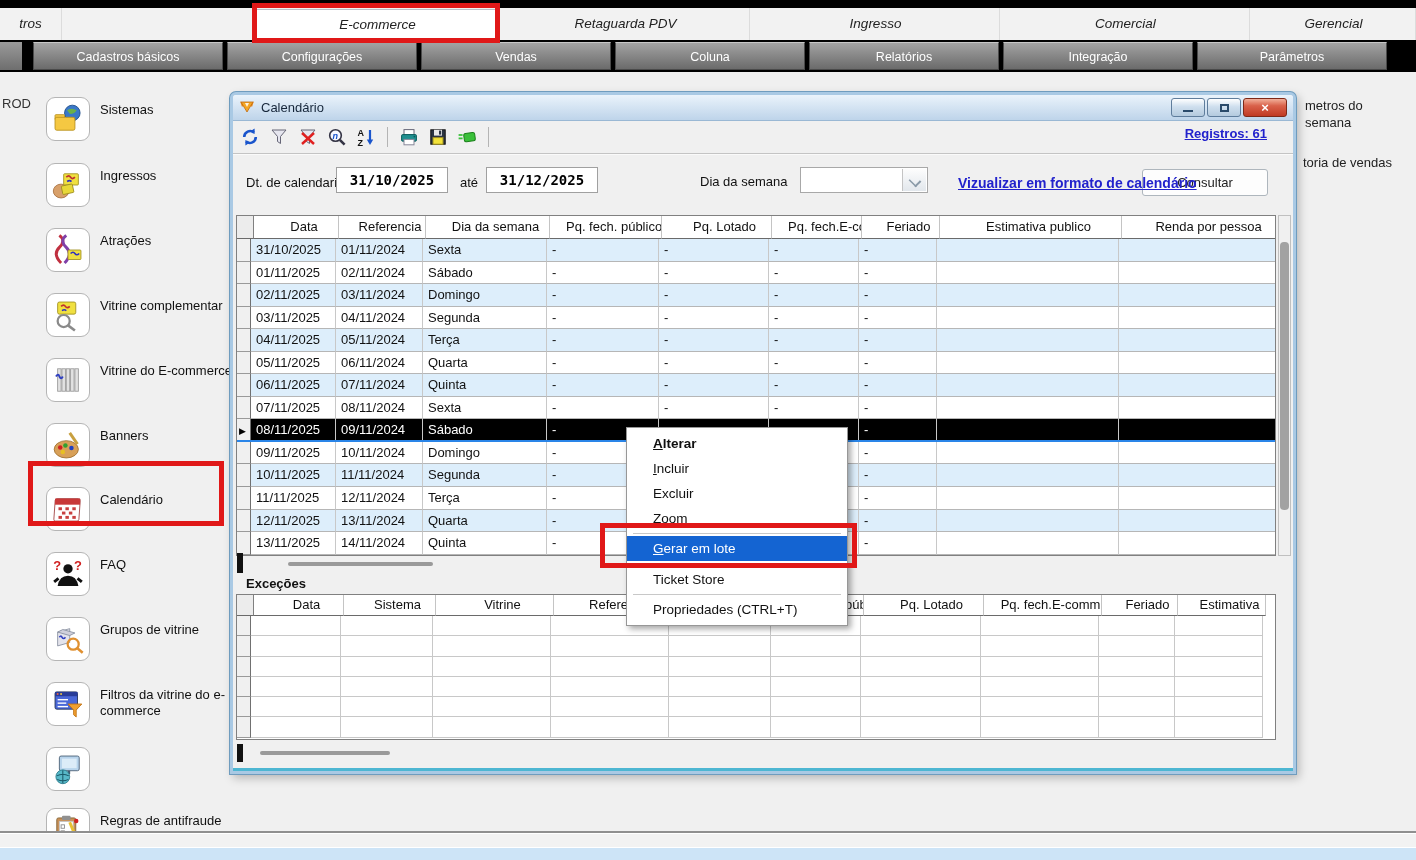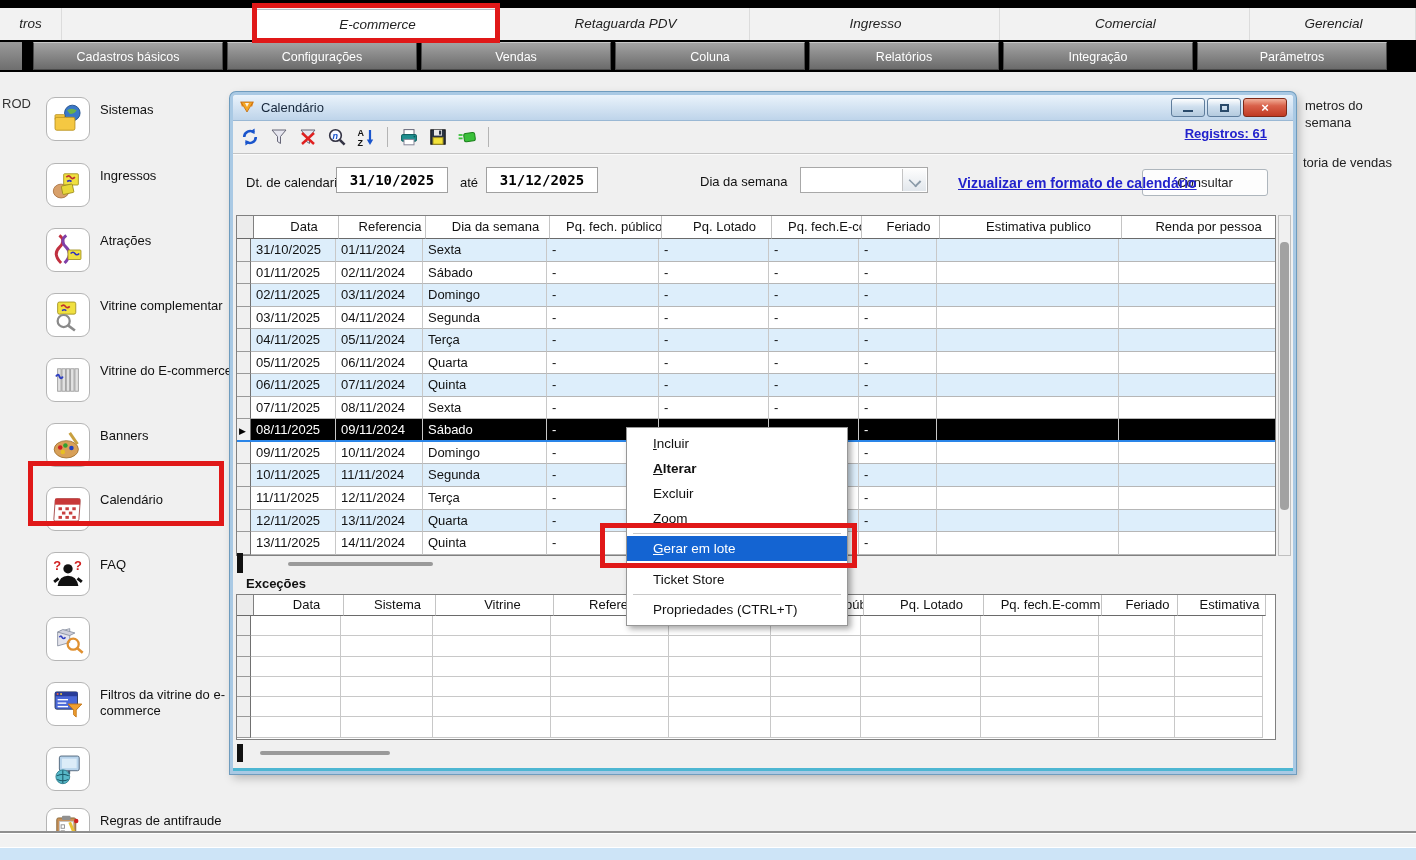--- a/index.html
+++ b/index.html
@@ -267,20 +267,21 @@
       <div class="sb-item" style="top: 617px;">
         <span class="sb-icon">
           <svg width="38" height="38" viewBox="0 0 44 44">
             <polygon points="10,14 24,10 24,26 10,30" fill="#e4e4ec" stroke="#8890a0"></polygon>
             <polygon points="10,14 16,11 30,15 24,18" fill="#d0d0dc" stroke="#8890a0"></polygon>
             <path d="M12 20 q2 -3 3 0 q2 3 4 0" fill="none" stroke="#3040c0" stroke-width="1.8"></path>
             <circle cx="28" cy="28" r="6.4" fill="none" stroke="#e09030" stroke-width="2.6"></circle>
             <line x1="32.5" y1="32.5" x2="39" y2="38" stroke="#e09030" stroke-width="3"></line>
           </svg>
         </span>
+        <span class="sb-label">Grupos de vitrine</span>
       </div>
       <div class="sb-item" style="top: 682px;">
         <span class="sb-icon">
           <svg width="38" height="38" viewBox="0 0 44 44">
             <rect x="7" y="8" width="26" height="20" rx="2" fill="#4a68d8" stroke="#203050"></rect>
             <rect x="7" y="8" width="26" height="5" fill="#283c98"></rect>
             <circle cx="10" cy="10.5" r="1.2" fill="#e86040"></circle>
             <circle cx="14" cy="10.5" r="1.2" fill="#e8c040"></circle>
             <g stroke="#fff" stroke-width="1.6">
               <line x1="10" y1="17" x2="22" y2="17"></line>
@@ -689,22 +690,22 @@
           <span class="g-cell" style="width: 118px;"></span>
           <span class="g-cell" style="width: 76px;"></span>
           <span class="g-cell" style="width: 88px;"></span>
         </div>
       </div>
     <div class="hs-black b2"></div>
     <div class="hthumb t2"></div>
   </div>
 
   <div class="ctx-menu">
+      <div class="cm-item bold"><u>A</u>lterar</div>
       <div class="cm-item"><u>I</u>ncluir</div>
-      <div class="cm-item bold"><u>A</u>lterar</div>
       <div class="cm-item">Excluir</div>
       <div class="cm-item"><u>Z</u>oom</div>
       <div class="cm-sep"></div>
       <div class="cm-item hl"><u>G</u>erar em lote</div>
       <div class="cm-gap"></div>
       <div class="cm-item">Ticket Store</div>
       <div class="cm-sep"></div>
       <div class="cm-item">Propriedades (CTRL+T)</div>
     </div>
 

